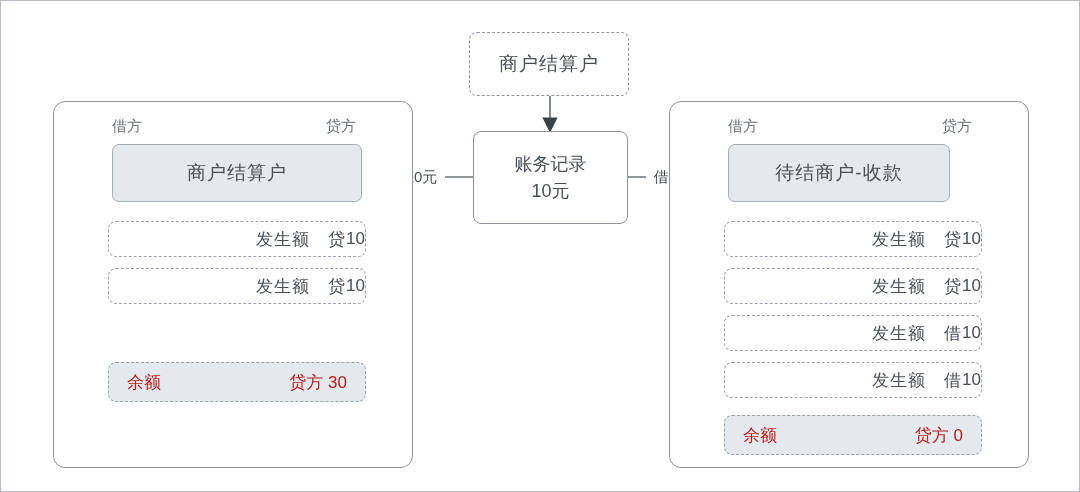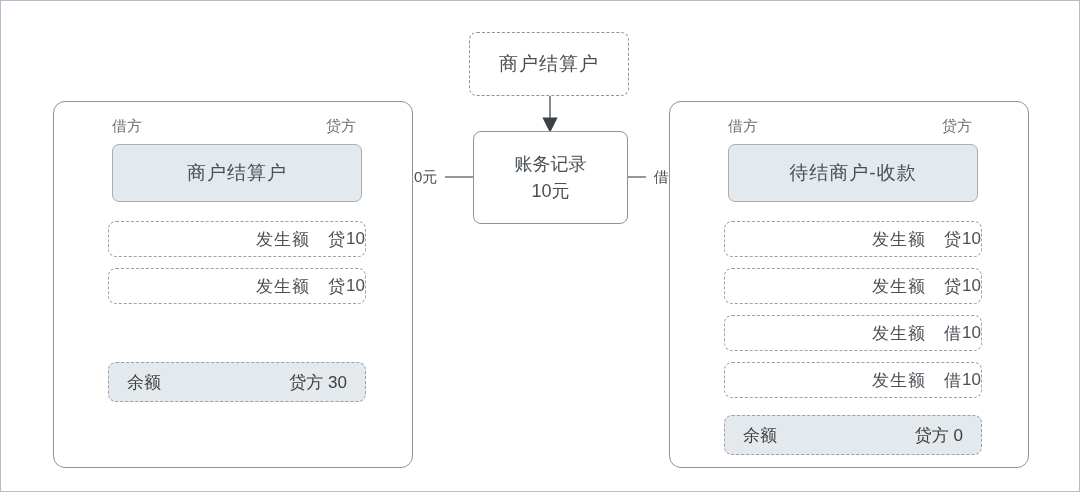--- a/index.html
+++ b/index.html
@@ -78,21 +78,21 @@
   .entry-row .dir { margin-left: 18px; letter-spacing: 1px; }
   .entry-row .amt { }
 
   .balance-row {
     border: 1.6px dashed #9aa1a9;
     border-radius: 8px;
     background: #e3e9ec;
     display: flex;
     align-items: center;
     justify-content: space-between;
-    color: #404040;
+    color: #b91c1c;
     font-size: 17px;
     padding: 0 18px;
   }
 
   .col-head {
     color: #6b7177;
     font-size: 15px;
     display: flex;
     justify-content: space-between;
   }
@@ -183,21 +183,21 @@
     </div>
   </div>
 
   <div class="abs panel" style="left:668px; top:100px; width:360px; height:367px;">
 
     <div class="abs col-head" style="left:58px; top:15px; width:244px;">
       <span>借方</span>
       <span>贷方</span>
     </div>
 
-    <div class="abs acct-title" style="left:58px; top:42px; width:250px; height:58px;">
+    <div class="abs acct-title" style="left:58px; top:42px; width:222px; height:58px;">
       <span>待结商户-收款</span>
     </div>
 
     <div class="abs entry-row" style="left:54px; top:119px; width:258px; height:36px;">
       <span class="lbl">发生额</span>
       <span class="dir">贷</span>
       <span class="amt">10</span>
     </div>
 
     <div class="abs entry-row" style="left:54px; top:166px; width:258px; height:36px;">

